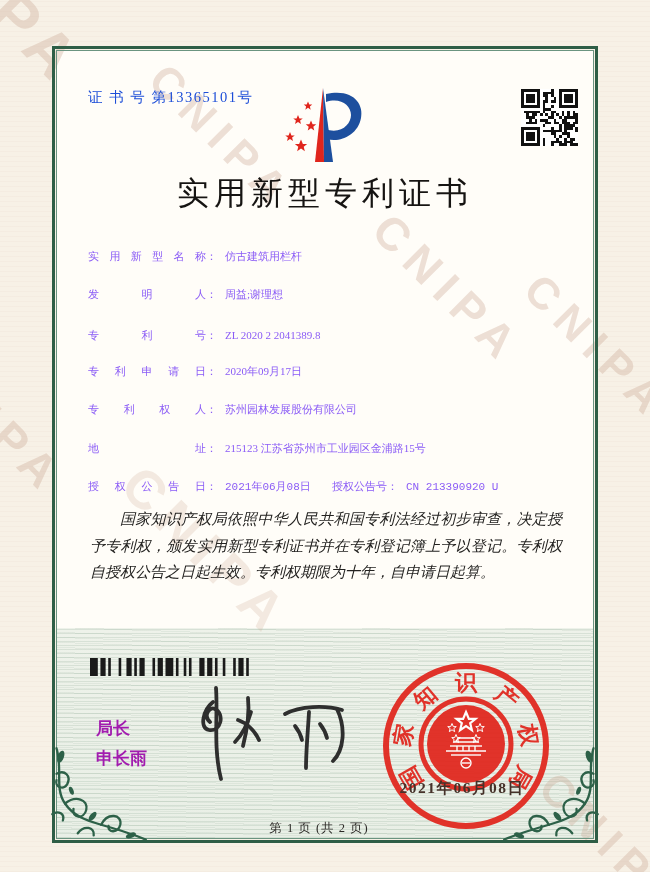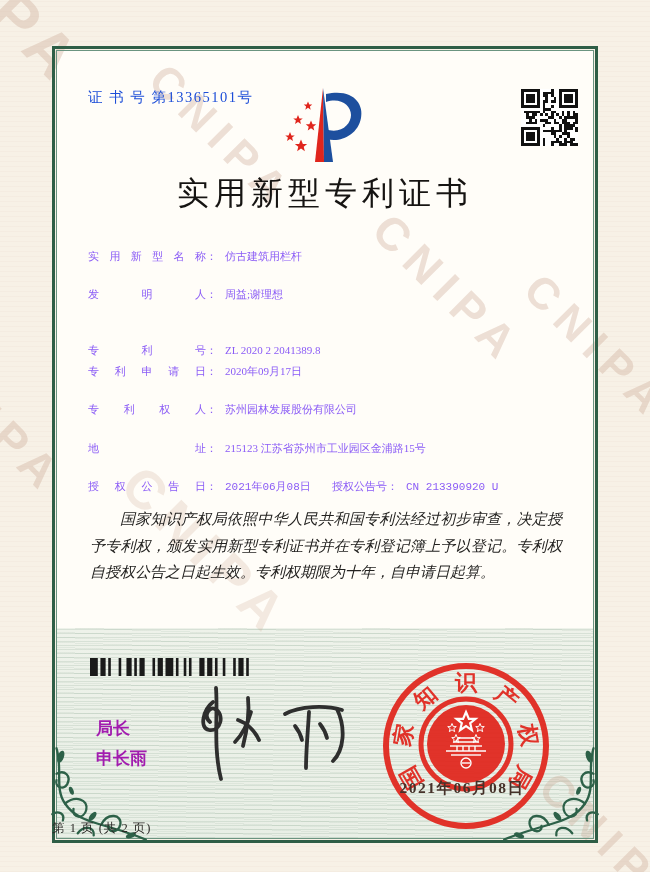--- a/index.html
+++ b/index.html
@@ -41,40 +41,40 @@
   
   .content{position:absolute;inset:0;z-index:5;}
   .cert-no{position:absolute;left:88px;top:88px;font-size:14.5px;letter-spacing:1.5px;color:#1d4ed8;}
   .logo{position:absolute;left:283px;top:80px;}
   .qr{position:absolute;left:521px;top:89px;width:57px;height:57px;background:#fff;}
   .title{position:absolute;left:52px;top:172px;width:546px;text-align:center;
       font-size:32px;font-weight:400;letter-spacing:5px;color:#161412;}
 
   .rows{position:absolute;left:88px;top:0;width:480px;}
   .row{position:absolute;left:0;font-size:11px;color:#8b5cf6;white-space:nowrap;}
-  .r1{top:249px;} .r2{top:287px;} .r3{top:343px;} .r4{top:364px;}
+  .r1{top:249px;} .r2{top:287px;} .r3{top:328px;} .r4{top:364px;}
   .r5{top:402px;} .r6{top:441px;} .r7{top:479px;font-family:Liberation Mono, monospace;}
   .flabel{display:inline-block;width:118px;text-align:justify;text-align-last:justify;}
   .fvalue{margin-left:8px;}
   .grant-no{position:absolute;left:244px;top:0;}
 
   .paras{position:absolute;left:88px;top:504px;width:476px;
       font-size:15px;line-height:26.5px;color:#232220;text-align:justify;font-style:italic;}
   .para{text-indent:2em;margin:2px;}
 
   .barcode{position:absolute;left:90px;top:658px;}
 
   .signer{position:absolute;left:96px;top:714px;
       font-family:"Liberation Sans","DejaVu Sans",sans-serif;font-weight:bold;
       font-size:17px;color:#a21caf;line-height:30px;}
   .signature{position:absolute;left:185px;top:676px;}
 
   .seal{position:absolute;left:374px;top:654px;opacity:0.93;}
 
-  .footer{position:absolute;left:52px;top:820px;width:534px;text-align:left;
+  .footer{position:absolute;left:52px;top:820px;width:534px;text-align:center;
       font-size:12.5px;color:#2b2926;letter-spacing:1px;}
 </style>
 </head>
 <body>
 
 <div id="stage">
 
   <div class="wm wm1">CNIPA</div>
   <div class="wm wm2">CNIPA</div>
   <div class="wm wm3">CNIPA</div>

